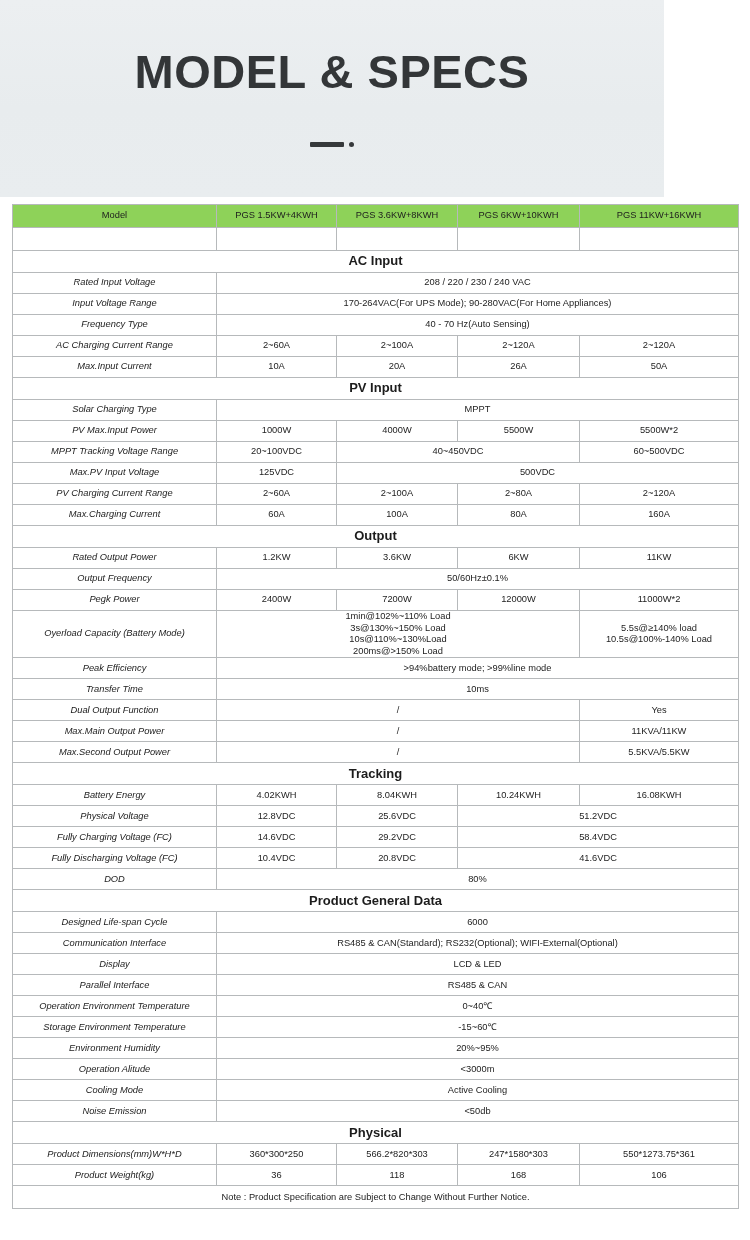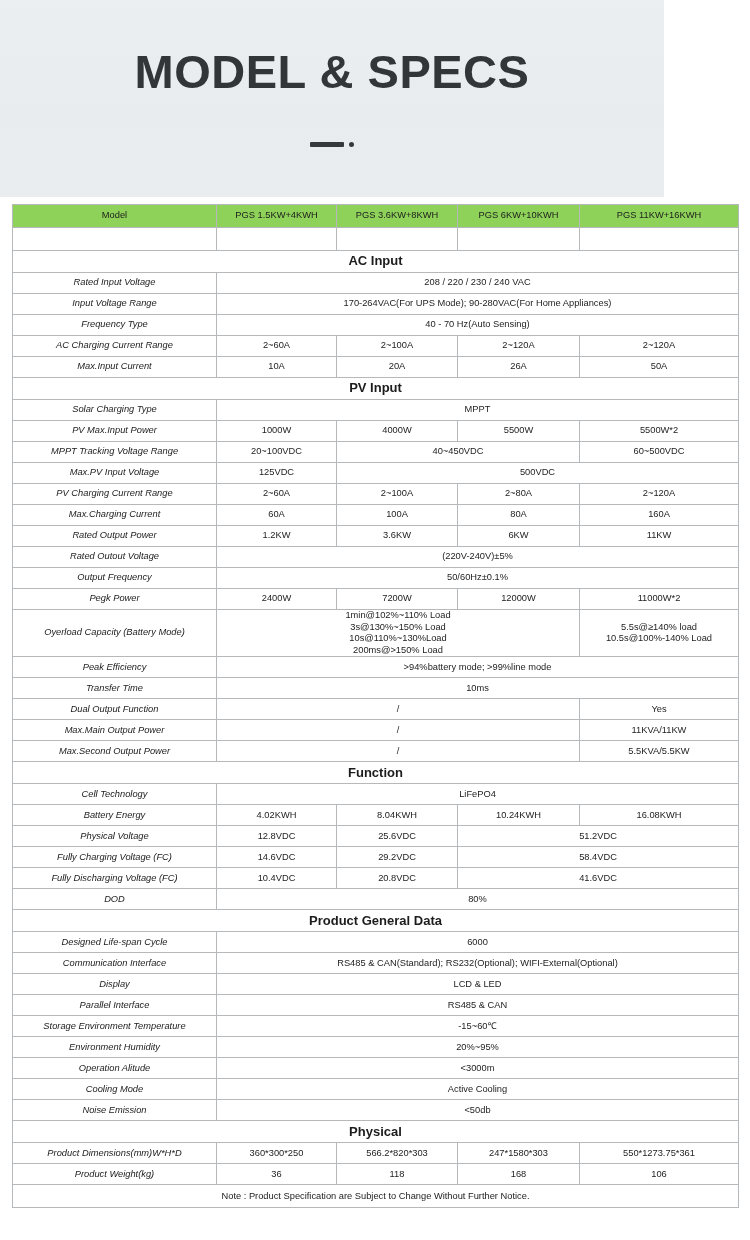--- a/index.html
+++ b/index.html
@@ -223,30 +223,29 @@
             <td class="value">2~80A</td>
             <td class="value">2~120A</td>
           </tr>
           <tr>
             <td class="label">Max.Charging Current</td>
             <td class="value">60A</td>
             <td class="value">100A</td>
             <td class="value">80A</td>
             <td class="value">160A</td>
           </tr>
+          <tr class="section">
+            <td colspan="5">Output</td>
+          </tr>
           <tr>
             <td class="label">Rated Output Power</td>
             <td class="value">1.2KW</td>
             <td class="value">3.6KW</td>
             <td class="value">6KW</td>
             <td class="value">11KW</td>
-          </tr>
-          <tr>
-            <td class="label">Rated Outout Voltage</td>
-            <td colspan="4" class="value">(220V-240V)±5%</td>
           </tr>
           <tr>
             <td class="label">Output Frequency</td>
             <td colspan="4" class="value">50/60Hz±0.1%</td>
           </tr>
           <tr>
             <td class="label">Pegk Power</td>
             <td class="value">2400W</td>
             <td class="value">7200W</td>
             <td class="value">12000W</td>
@@ -278,25 +277,21 @@
             <td class="label">Max.Main Output Power</td>
             <td colspan="3" class="value">/</td>
             <td class="value">11KVA/11KW</td>
           </tr>
           <tr>
             <td class="label">Max.Second Output Power</td>
             <td colspan="3" class="value">/</td>
             <td class="value">5.5KVA/5.5KW</td>
           </tr>
           <tr class="section">
-            <td colspan="5">Function</td>
-          </tr>
-          <tr>
-            <td class="label">Cell Technology</td>
-            <td colspan="4" class="value">LiFePO4</td>
+            <td colspan="5">Tracking</td>
           </tr>
           <tr>
             <td class="label">Battery Energy</td>
             <td class="value">4.02KWH</td>
             <td class="value">8.04KWH</td>
             <td class="value">10.24KWH</td>
             <td class="value">16.08KWH</td>
           </tr>
           <tr>
             <td class="label">Physical Voltage</td>
@@ -333,20 +328,24 @@
           </tr>
           <tr>
             <td class="label">Display</td>
             <td colspan="4" class="value">LCD &amp; LED</td>
           </tr>
           <tr>
             <td class="label">Parallel Interface</td>
             <td colspan="4" class="value">RS485 &amp; CAN</td>
           </tr>
           <tr>
+            <td class="label">Operation Environment Temperature</td>
+            <td colspan="4" class="value">0~40℃</td>
+          </tr>
+          <tr>
             <td class="label">Storage Environment Temperature</td>
             <td colspan="4" class="value">-15~60℃</td>
           </tr>
           <tr>
             <td class="label">Environment Humidity</td>
             <td colspan="4" class="value">20%~95%</td>
           </tr>
           <tr>
             <td class="label">Operation Alitude</td>
             <td colspan="4" class="value">&lt;3000m</td>

